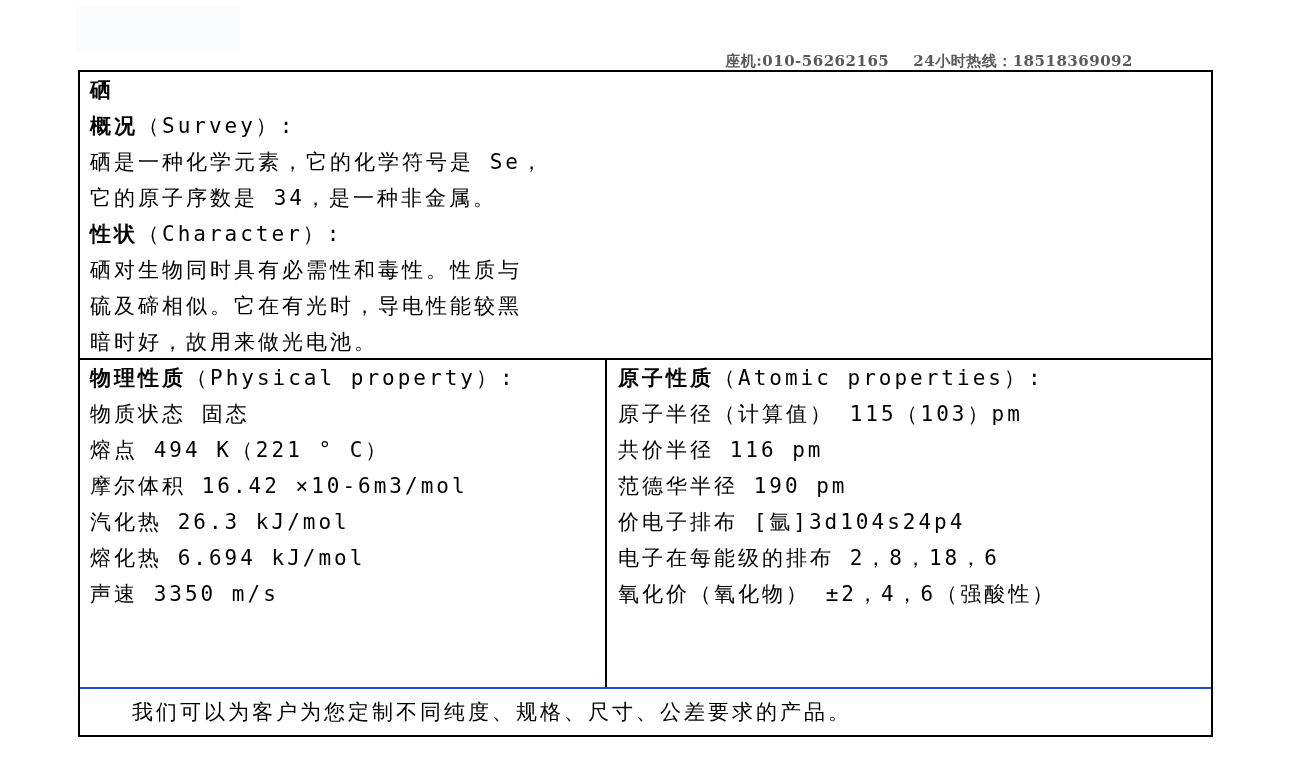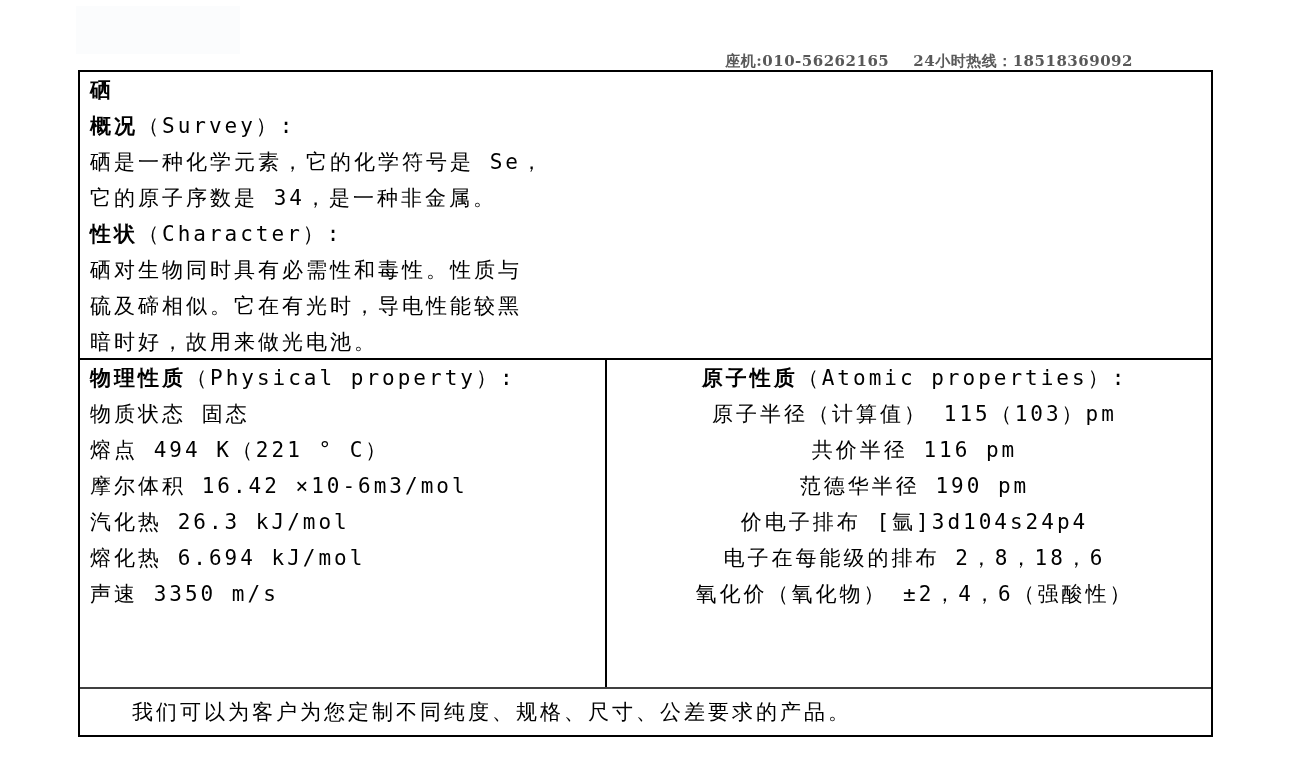--- a/index.html
+++ b/index.html
@@ -39,30 +39,30 @@
   }
   .sec-top {
     height: 288px;
     border-bottom: 2px solid #000;
     box-sizing: border-box;
     padding-left: 10px;
   }
   .sec-mid {
     display: flex;
     height: 329px;
-    border-bottom: 2px solid #404040;
+    border-bottom: 2px solid #1d4ed8;
     box-sizing: border-box;
   }
   .col-left {
     width: 527px;
     border-right: 2px solid #000;
     box-sizing: border-box;
     padding-left: 10px;
   }
-  .col-right { flex: 1; padding-left: 11px; text-align: center; }
+  .col-right { flex: 1; padding-left: 11px; }
   .sec-bottom {
     height: 46px;
     display: flex; align-items: center;
     padding-left: 10px;
     box-sizing: border-box;
     margin-left: 42px;
   }
   .line {
     height: 36px; line-height: 36px;
     font-size: 21px;

